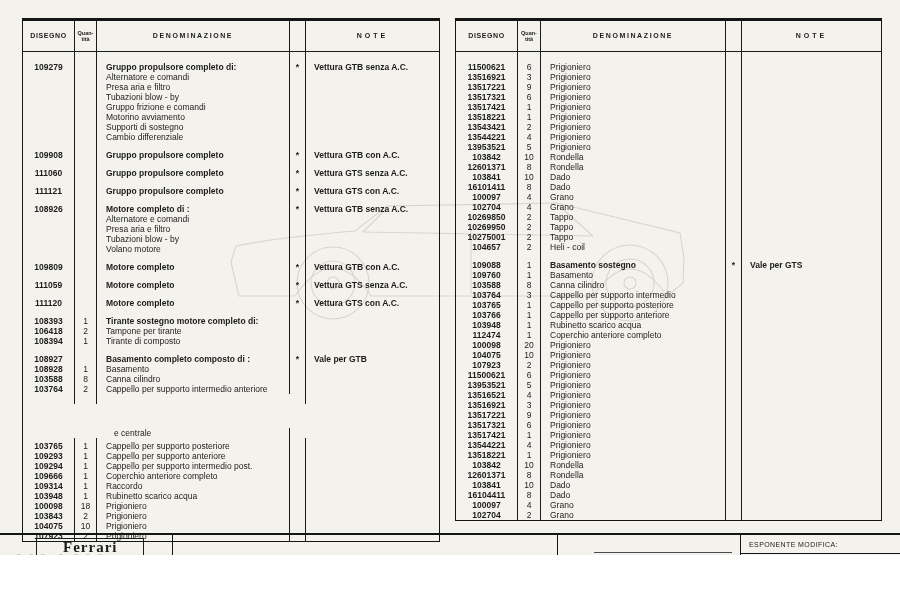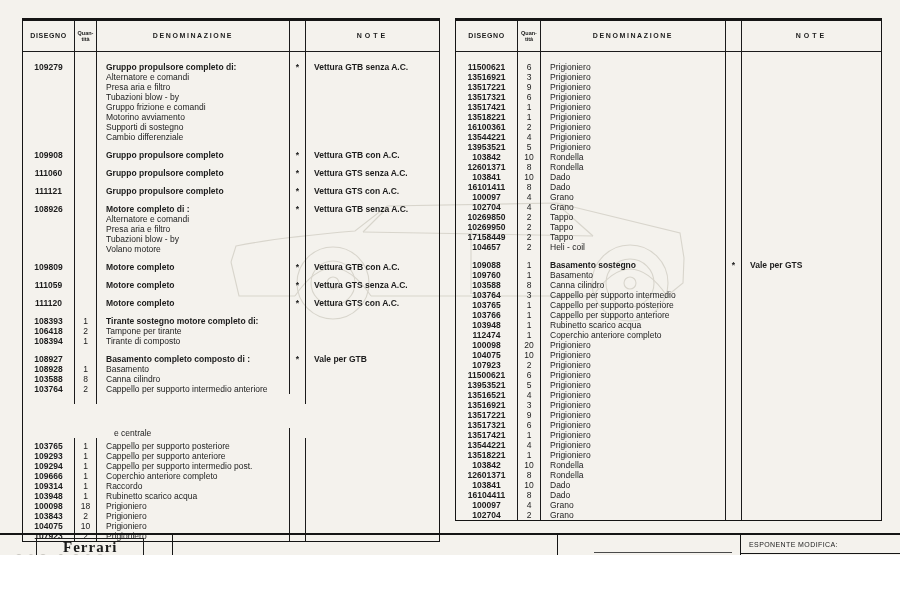--- a/index.html
+++ b/index.html
@@ -370,21 +370,21 @@
       <div class="c cd bcol">13517421</div>
       <div class="c cq bcol">1</div>
       <div class="c ct bcol">Prigioniero</div>
       <div class="c cs bcol"></div>
       <div class="c cn"></div>
       <div class="c cd bcol">13518221</div>
       <div class="c cq bcol">1</div>
       <div class="c ct bcol">Prigioniero</div>
       <div class="c cs bcol"></div>
       <div class="c cn"></div>
-      <div class="c cd bcol">16100361</div>
+      <div class="c cd bcol">13543421</div>
       <div class="c cq bcol">2</div>
       <div class="c ct bcol">Prigioniero</div>
       <div class="c cs bcol"></div>
       <div class="c cn"></div>
       <div class="c cd bcol">13544221</div>
       <div class="c cq bcol">4</div>
       <div class="c ct bcol">Prigioniero</div>
       <div class="c cs bcol"></div>
       <div class="c cn"></div>
       <div class="c cd bcol">13953521</div>
@@ -425,21 +425,21 @@
       <div class="c cd bcol">10269850</div>
       <div class="c cq bcol">2</div>
       <div class="c ct bcol">Tappo</div>
       <div class="c cs bcol"></div>
       <div class="c cn"></div>
       <div class="c cd bcol">10269950</div>
       <div class="c cq bcol">2</div>
       <div class="c ct bcol">Tappo</div>
       <div class="c cs bcol"></div>
       <div class="c cn"></div>
-      <div class="c cd bcol">17158449</div>
+      <div class="c cd bcol">10275001</div>
       <div class="c cq bcol">2</div>
       <div class="c ct bcol">Tappo</div>
       <div class="c cs bcol"></div>
       <div class="c cn"></div>
       <div class="c cd bcol">104657</div>
       <div class="c cq bcol">2</div>
       <div class="c ct bcol">Heli - coil</div>
       <div class="c cs bcol"></div>
       <div class="c cn"></div>
       <div class="c sp bcol" style="height: 8px;"></div>

